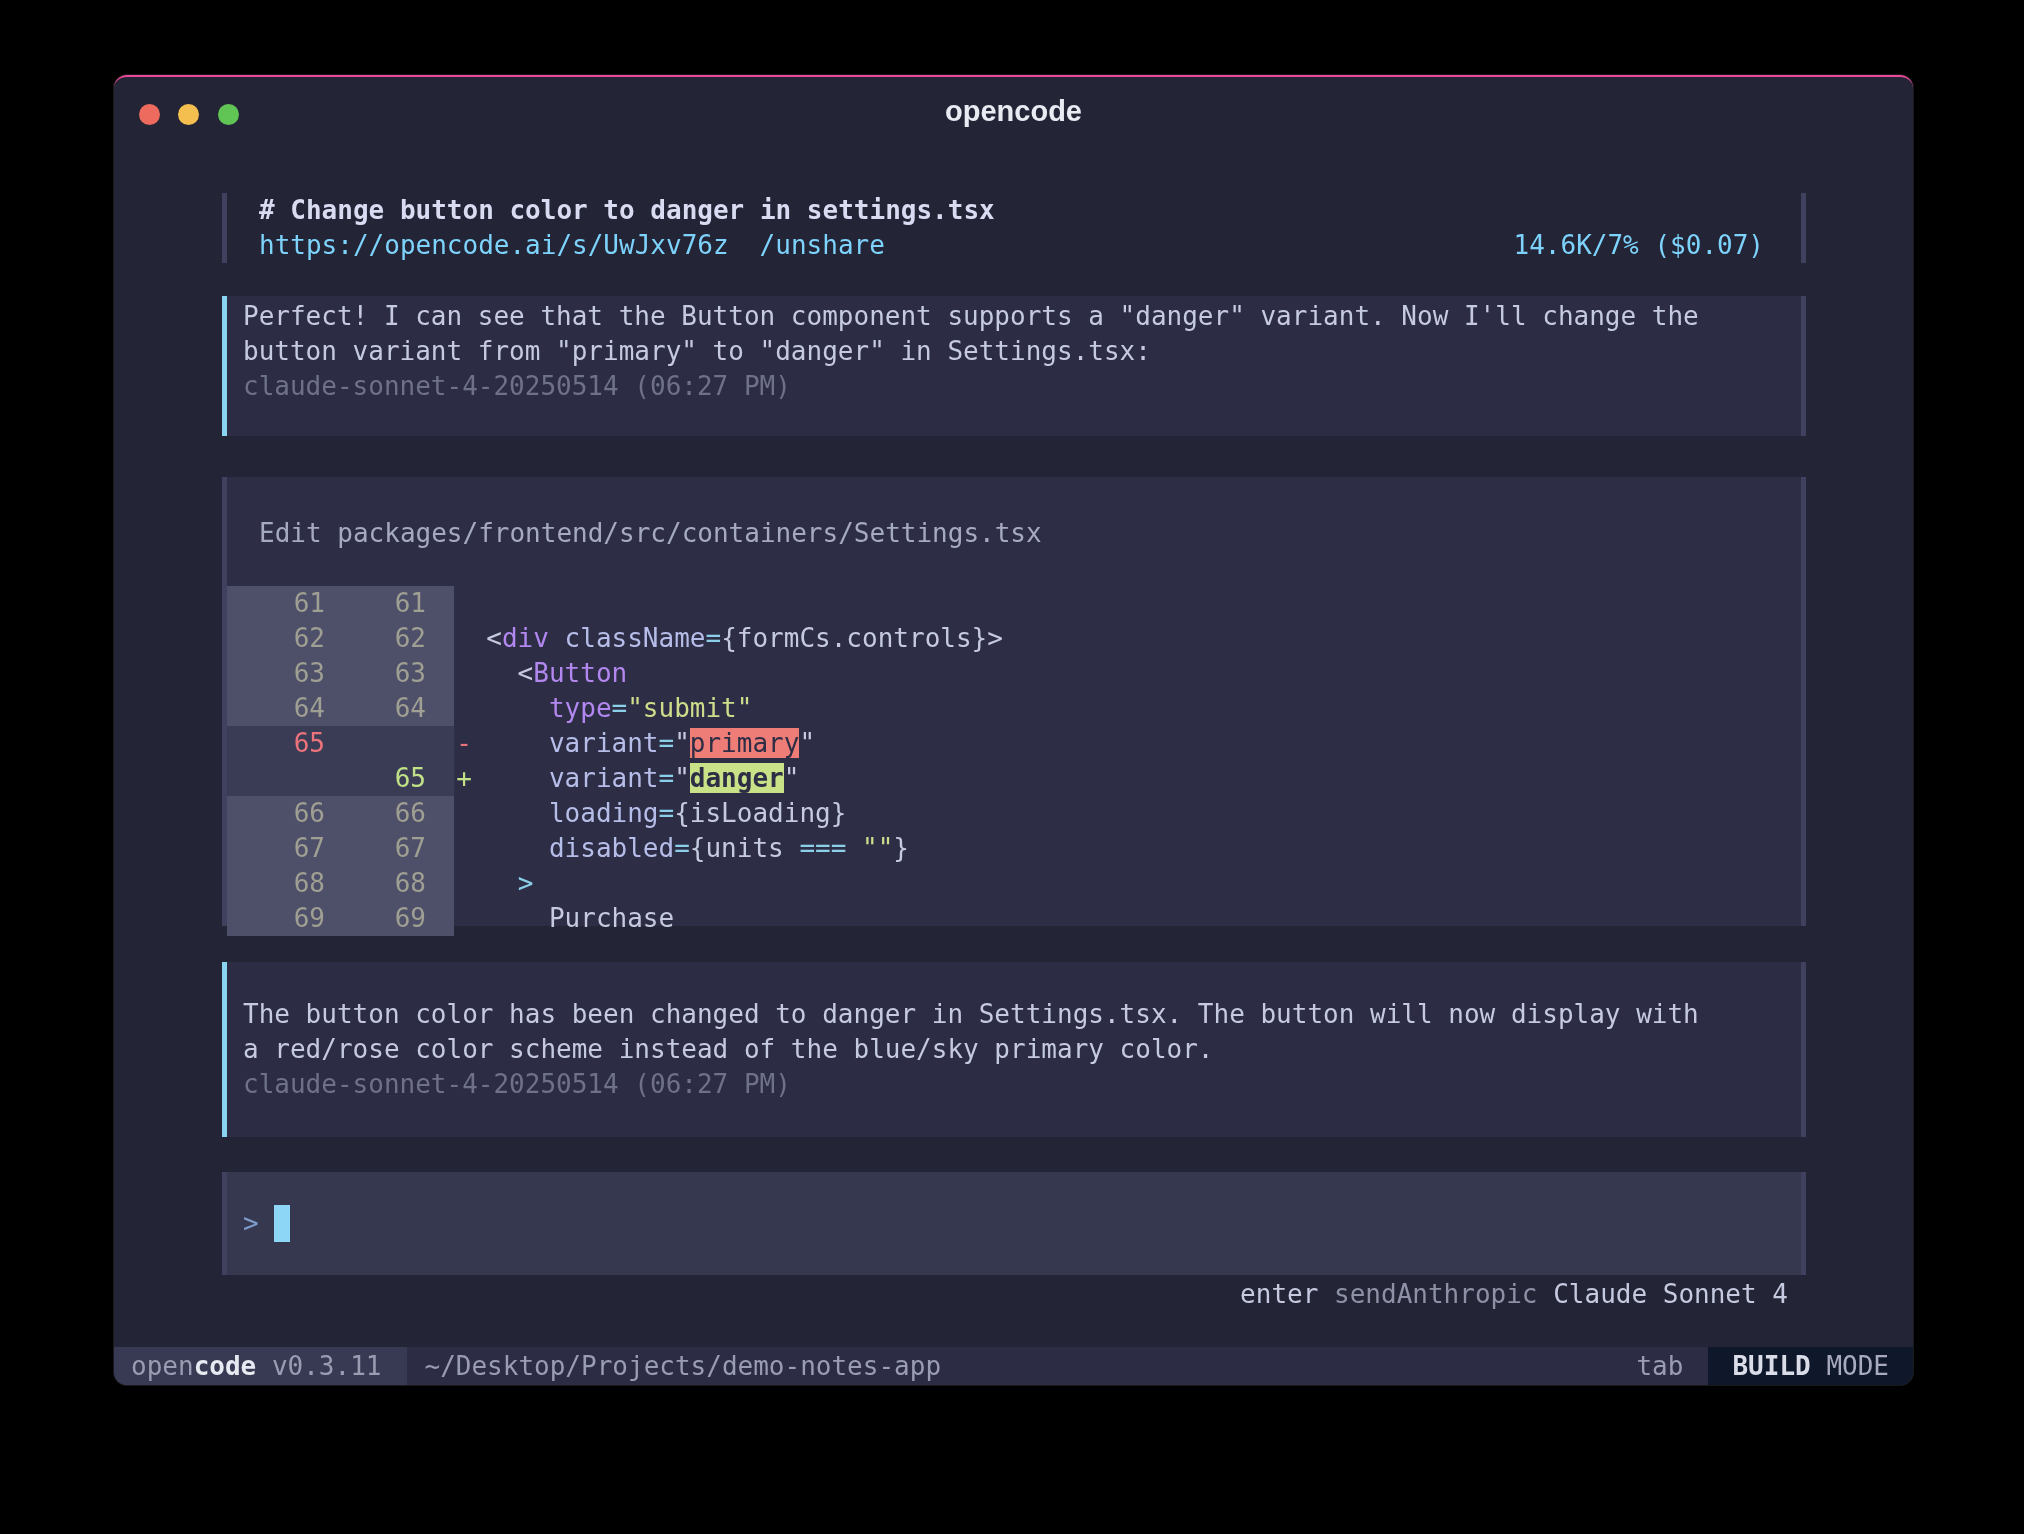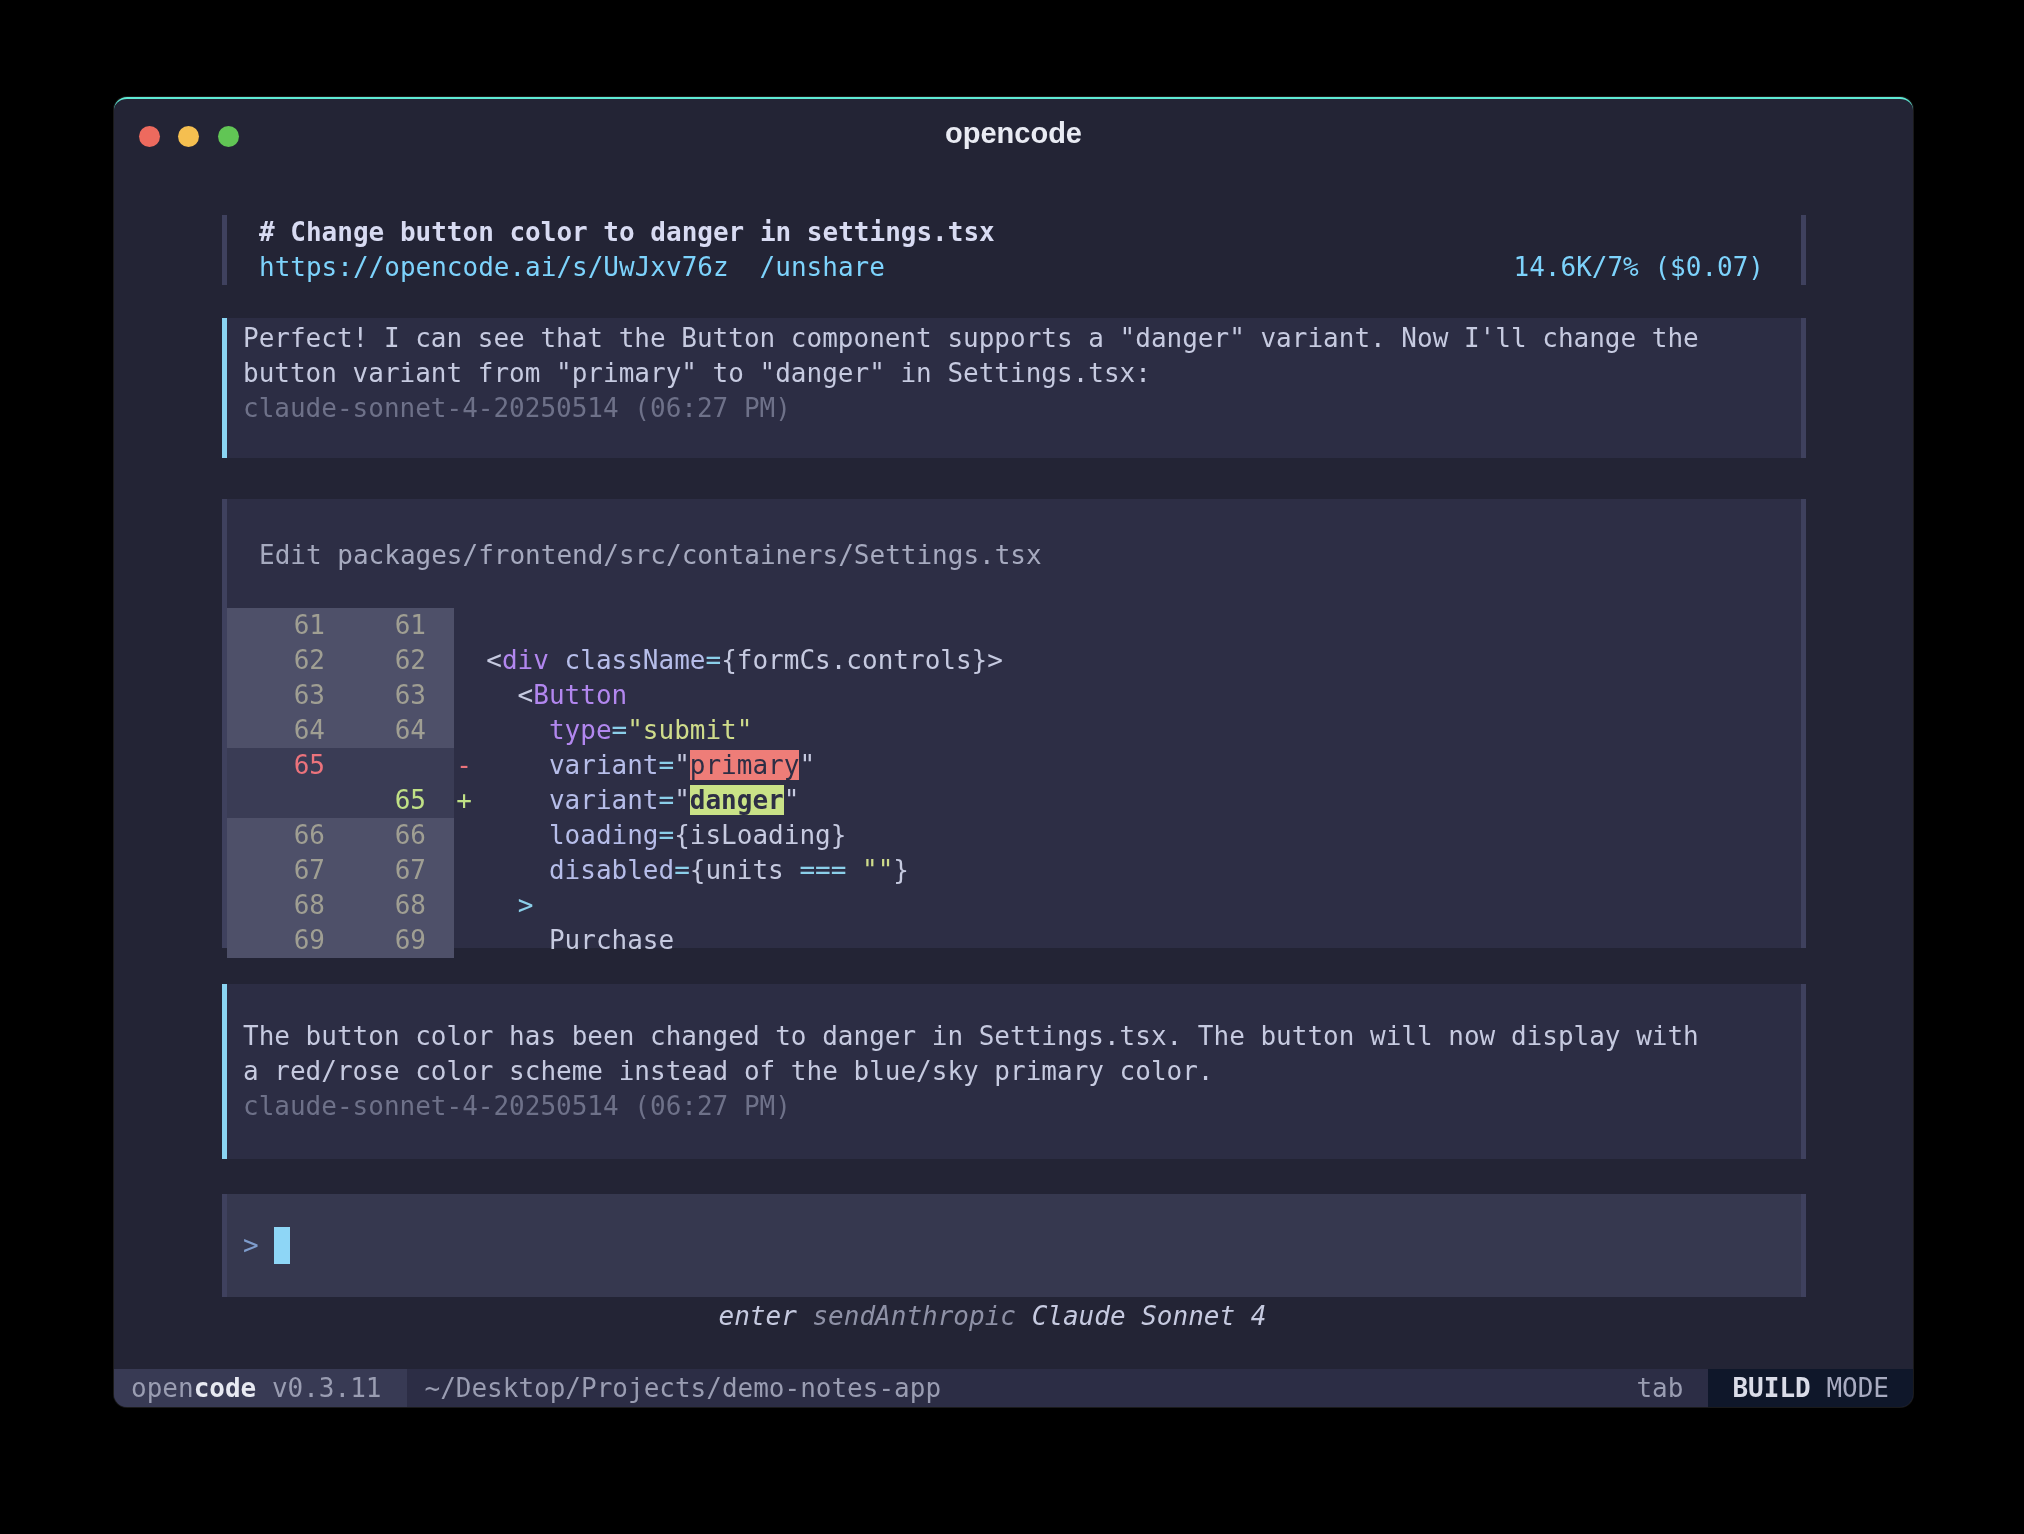--- a/index.html
+++ b/index.html
@@ -3,23 +3,22 @@
 <meta charset="utf-8">
 <style>
   html,body{margin:0;padding:0;}
   body{
     width:2024px;height:1534px;background:#000;position:relative;overflow:hidden;
     font-family:"DejaVu Sans Mono",monospace;font-size:26px;color:#c6cae0;
   }
   .window{
     position:absolute;left:114px;top:75px;width:1799px;height:1310px;
     background:#232435;border-radius:13px;overflow:hidden;
-    border-top:2px solid #5eead4;box-shadow:0 0 0 1px rgba(255,255,255,0.10);
+    border-top:2px solid #ec4899;box-shadow:0 0 0 1px rgba(255,255,255,0.10);
     box-sizing:border-box;
-    margin-top:22px;
   }
   
   .titlebar{position:absolute;left:0;top:0;width:100%;height:70px;}
   .traffic{position:absolute;top:27px;width:21px;height:21px;border-radius:50%;}
   .t-close{left:25px;background:#ed6a5e;}
   .t-min{left:64px;background:#f5bf50;}
   .t-zoom{left:104px;background:#61c555;}
   .wtitle{
     position:absolute;left:0;top:18px;width:100%;text-align:center;
     font-family:"Liberation Sans",sans-serif;font-weight:700;font-size:29px;color:#e9ebf3;
@@ -66,21 +65,21 @@
   .c-hl-add{background:#c9e287;color:#2d2e45;font-weight:bold;}
   
   .inputbox{top:1095px;height:103px;background:#36384f;}
   .prompt-line{position:absolute;left:16px;top:33px;height:37px;line-height:37px;display:flex;}
   .prompt-char{color:#7e9ccc;}
   .cursor{width:16px;height:37px;background:#8ed6f6;margin-left:15px;}
   
   .footer{
     position:absolute;top:1200px;left:0;width:100%;height:35px;line-height:35px;
     box-sizing:border-box;padding-left:83px;padding-right:125px;
-    display:flex;justify-content:center;white-space:pre;font-style:italic;
+    display:flex;justify-content:flex-end;white-space:pre;
   }
   .bright{color:#c6cae0;}
   .dim{color:#8e91a6;}
   
   .statusbar{
     position:absolute;left:0;bottom:0;width:100%;height:38px;background:#2c2d45;
     display:flex;align-items:center;white-space:pre;
   }
   .sb-left{
     background:#383a54;height:100%;display:flex;align-items:center;

